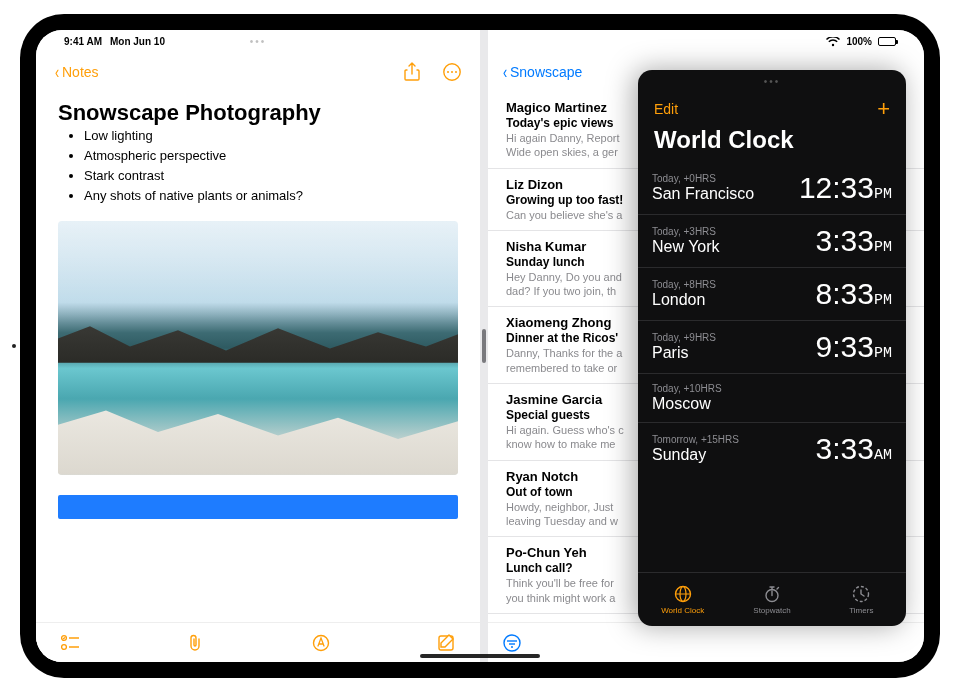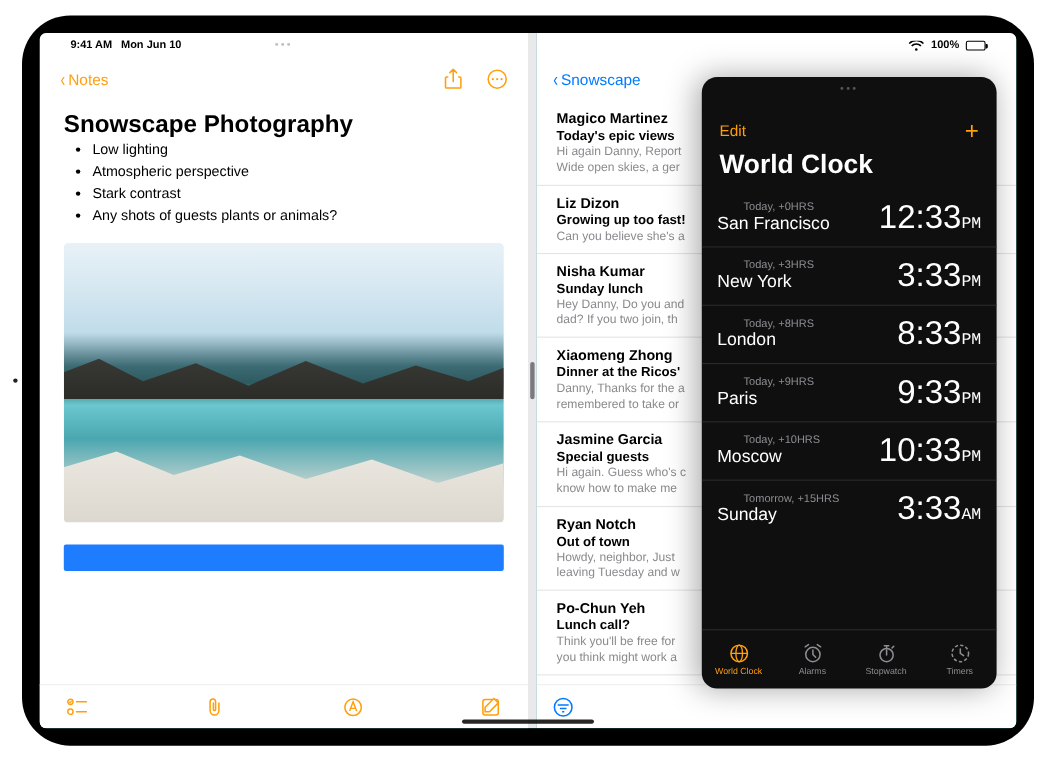--- a/index.html
+++ b/index.html
@@ -2,21 +2,21 @@
 <html><head>
 <meta charset="utf-8">
 <style>
   * { box-sizing: border-box; margin: 0; padding: 0; }
   html, body { width: 960px; height: 692px; background: #fff; font-family: -apple-system, "Helvetica Neue", Arial, sans-serif; overflow: hidden; }
   .device {
     position: absolute; left: 20px; top: 14px; width: 920px; height: 664px;
     background: #000; border-radius: 44px; padding: 16px;
   }
   .screen {
-    width: 100%; height: 100%; background: #0f766e; border-radius: 6px;
+    width: 100%; height: 100%; background: #e5e5e5; border-radius: 26px;
     position: relative; overflow: hidden; display: flex;
   }
   .camera {
     position: absolute; top: 50%; left: -8px; width: 4px; height: 4px;
     background: #222; border-radius: 50%; transform: translateY(-50%);
   }
   
   .status-bar {
     position: absolute; top: 0; left: 0; right: 0; height: 20px;
     font-size: 10px; color: #000; padding: 3px 28px 0 28px;
@@ -77,29 +77,29 @@
   .mail-preview { font-size:11px; color:#8a8a8e; line-height:1.3; margin-top:1px; }
   .mail-bottombar { height:40px; display:flex; align-items:center; padding:0 14px; border-top:0.5px solid #eee; color:#007aff; }
   
   .slideover {
     position:absolute; top:40px; right:18px; width:268px; height:556px;
     background:#0f0f10; color:#fff; border-radius:14px;
     box-shadow: -4px 0 28px rgba(0,0,0,0.35);
     display:flex; flex-direction:column; overflow:hidden;
   }
   .so-grab { position:absolute; top:6px; left:50%; transform:translateX(-50%); color:#555; letter-spacing:2px; font-size:10px; }
-  .so-topbar { margin-top:34px; height:30px; display:flex; justify-content:space-between; align-items:center; padding:0 16px; }
+  .so-topbar { margin-top:24px; height:30px; display:flex; justify-content:space-between; align-items:center; padding:0 16px; }
   .so-edit { color:#ff9f0a; font-size:14px; }
   .so-plus { color:#ff9f0a; font-size:22px; font-weight:300; }
   .so-title { font-size:24px; font-weight:700; padding:2px 16px 8px; }
   .wc-list { flex:1; }
   .wc-item { padding:9px 14px 9px 14px; border-top:0.5px solid #2b2b2d; display:flex; justify-content:space-between; align-items:center; }
   .wc-item:first-child { border-top:none; }
   .wc-left {}
-  .wc-offset { font-size:10px; color:#8d8d92;margin-left:24px; }
+  .wc-offset { font-size:10px; color:#8d8d92; }
   .wc-city { font-size:16px; color:#fff; margin-top:1px; }
   .wc-time { font-size:30px; font-weight:300; letter-spacing:0; white-space:nowrap; }
   .wc-ampm { font-size:15px;font-family:Liberation Mono, monospace; }
   .so-tabbar { height:54px; border-top:0.5px solid #2b2b2d; display:flex; }
   .so-tab { flex:1; display:flex; flex-direction:column; align-items:center; justify-content:center; gap:2px; font-size:8px; color:#8d8d92; }
   .so-tab.active { color:#ff9f0a; }
   .so-tab-icon { width:20px; height:20px; display:flex; align-items:center; justify-content:center; }
   .home-ind { position:absolute; bottom:4px; left:50%; width:120px; height:4px; background:#000; border-radius:3px; transform:translateX(-50%); opacity:0.85; }
 
   svg { display:block; }
@@ -151,21 +151,21 @@
               </svg>
           </span>
         </div>
       </div>
       <div class="note-body">
         <h1 class="note-title">Snowscape Photography</h1>
         <ul class="note-list">
           <li>Low lighting</li>
           <li>Atmospheric perspective</li>
           <li>Stark contrast</li>
-          <li>Any shots of guests plants or animals?</li>
+          <li>Any shots of native plants or animals?</li>
         </ul>
         <div class="photo"></div>
         <div class="blue-bar"></div>
       </div>
       <div class="notes-bottombar">
         <span class="icon-btn">
           <svg width="20" height="18" viewBox="0 0 20 18">
               <circle cx="4" cy="4" r="2.4" stroke="#ff9f0a" stroke-width="1.3" fill="none"></circle>
               <path d="M3 4l.8.8L5.2 3.2" stroke="#ff9f0a" stroke-width="1.1" fill="none"></path>
               <line x1="9" y1="4" x2="19" y2="4" stroke="#ff9f0a" stroke-width="1.3"></line>
@@ -293,21 +293,20 @@
               <div class="wc-offset">Today, +9HRS</div>
               <div class="wc-city">Paris</div>
             </div>
             <div class="wc-time"><span>9:33</span><span class="wc-ampm">PM</span></div>
           </div>
           <div class="wc-item">
             <div class="wc-left">
               <div class="wc-offset">Today, +10HRS</div>
               <div class="wc-city">Moscow</div>
             </div>
-            <div class="wc-time"><span>10:33</span><span class="wc-ampm">PM</span></div>
           </div>
           <div class="wc-item">
             <div class="wc-left">
               <div class="wc-offset">Tomorrow, +15HRS</div>
               <div class="wc-city">Sunday</div>
             </div>
             <div class="wc-time"><span>3:33</span><span class="wc-ampm">AM</span></div>
           </div>
         </div>
       <div class="so-tabbar" id="so-tabbar">
@@ -317,29 +316,20 @@
                 <circle cx="10" cy="10" r="7.5" stroke="currentColor" stroke-width="1.4" fill="none"></circle>
                 <ellipse cx="10" cy="10" rx="3" ry="7.5" stroke="currentColor" stroke-width="1.2" fill="none"></ellipse>
                 <line x1="2.5" y1="10" x2="17.5" y2="10" stroke="currentColor" stroke-width="1.2"></line>
               </svg>
             </span>
             <span>World Clock</span>
           </div>
           <div class="so-tab">
             <span class="so-tab-icon">
               <svg width="20" height="20" viewBox="0 0 20 20">
-                <circle cx="10" cy="11" r="6.5" stroke="currentColor" stroke-width="1.4" fill="none"></circle>
-                <path d="M10 7v4l2.5 2.5M3 4l3-2M17 4l-3-2" stroke="currentColor" stroke-width="1.4" fill="none" stroke-linecap="round"></path>
-              </svg>
-            </span>
-            <span>Alarms</span>
-          </div>
-          <div class="so-tab">
-            <span class="so-tab-icon">
-              <svg width="20" height="20" viewBox="0 0 20 20">
                 <circle cx="10" cy="11.5" r="6" stroke="currentColor" stroke-width="1.4" fill="none"></circle>
                 <path d="M10 7v4.5M8 3h4M10 3v2.5M15 5l1.5-1.5" stroke="currentColor" stroke-width="1.4" fill="none" stroke-linecap="round"></path>
               </svg>
             </span>
             <span>Stopwatch</span>
           </div>
           <div class="so-tab">
             <span class="so-tab-icon">
               <svg width="20" height="20" viewBox="0 0 20 20">
                 <circle cx="10" cy="10" r="7.5" stroke="currentColor" stroke-width="1.4" fill="none" stroke-dasharray="3 2"></circle>

